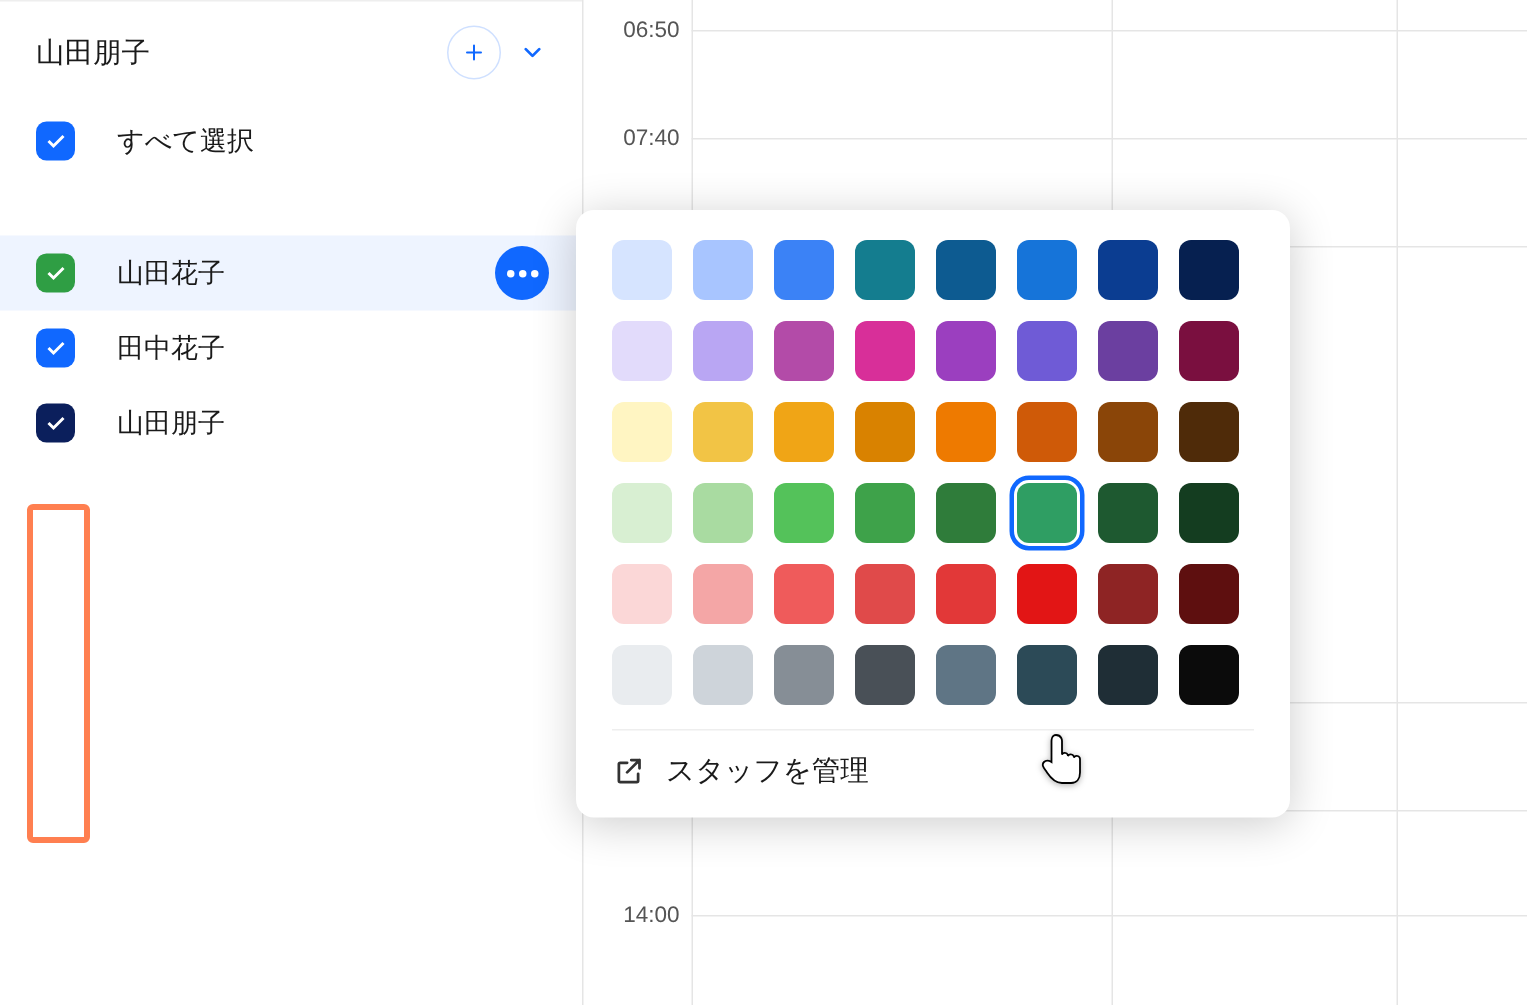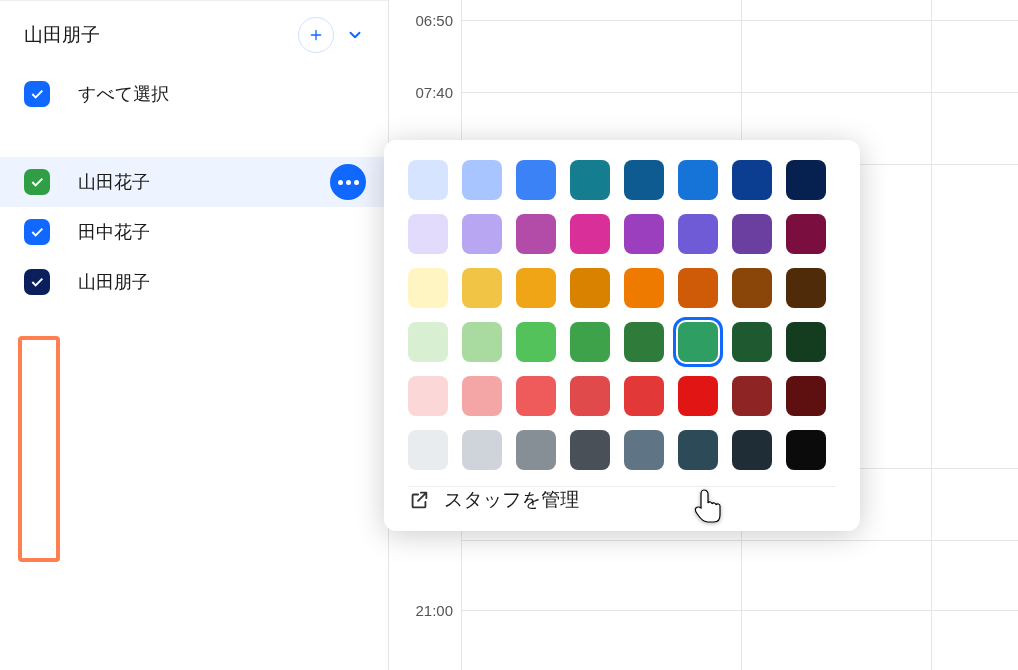--- a/index.html
+++ b/index.html
@@ -29,21 +29,21 @@
     .time-col { position:absolute; left:0; top:0; width:72px; height:100%; }
     .time-label { position:absolute; right:8px; font-size:15px; color:#555; transform:translateY(-50%); }
     .grid-line { position:absolute; left:72px; right:0; border-top:1px solid #e5e5e5; }
     .vlines { position:absolute; left:72px; right:0; top:0; bottom:0; }
     .vline { position:absolute; top:0; bottom:0; border-left:1px solid #e5e5e5; }
 
     .color-pop { position:absolute; left:384px; top:140px; width:476px; background:#fff; border-radius:12px; box-shadow:0 4px 30px rgba(0,0,0,.2); z-index:30; padding:20px 24px 18px; }
     .swatch-grid { display:grid; grid-template-columns:repeat(8,40px); gap:14px; margin-bottom:16px; }
     .swatch { width:40px; height:40px; border-radius:8px; cursor:pointer; position:relative; }
     .swatch.selected { outline:3px solid #1068ff; outline-offset:2px; }
-    .manage-row { display:flex; align-items:center; gap:14px; border-top:1px solid #eee; font-size:19px; }
+    .manage-row { display:flex; align-items:center; gap:14px; padding-top:14px; border-top:1px solid #eee; font-size:19px; }
     .launch-icon { width:22px; height:22px; }
     .cursor-ptr { position:absolute; left:694px; top:488px; z-index:40; pointer-events:none; }
     .cursor-ptr svg { width:32px; height:36px; filter:drop-shadow(0 1px 2px rgba(0,0,0,.3)); }
 
     .drop-icon { width:18px; height:18px; }
   </style>
 </head>
 <body>
 
 <div class="sidebar">
@@ -108,21 +108,21 @@
   </div>
 
 </div>
 
 <div class="highlight-box"></div>
 
 <div class="calendar">
   <div class="time-col">
     <div class="time-label" style="top:20px">06:50</div>
     <div class="time-label" style="top:92px">07:40</div>
-    <div class="time-label" style="top:610px">21:00</div>
+    <div class="time-label" style="top:610px">14:00</div>
   </div>
   <div class="grid-line" style="top:20px"></div>
   <div class="grid-line" style="top:92px"></div>
   <div class="grid-line" style="top:164px"></div>
   <div class="grid-line" style="top:468px"></div>
   <div class="grid-line" style="top:540px"></div>
   <div class="grid-line" style="top:610px"></div>
   <div class="vlines">
     <div class="vline" style="left:0"></div>
     <div class="vline" style="left:280px"></div>

